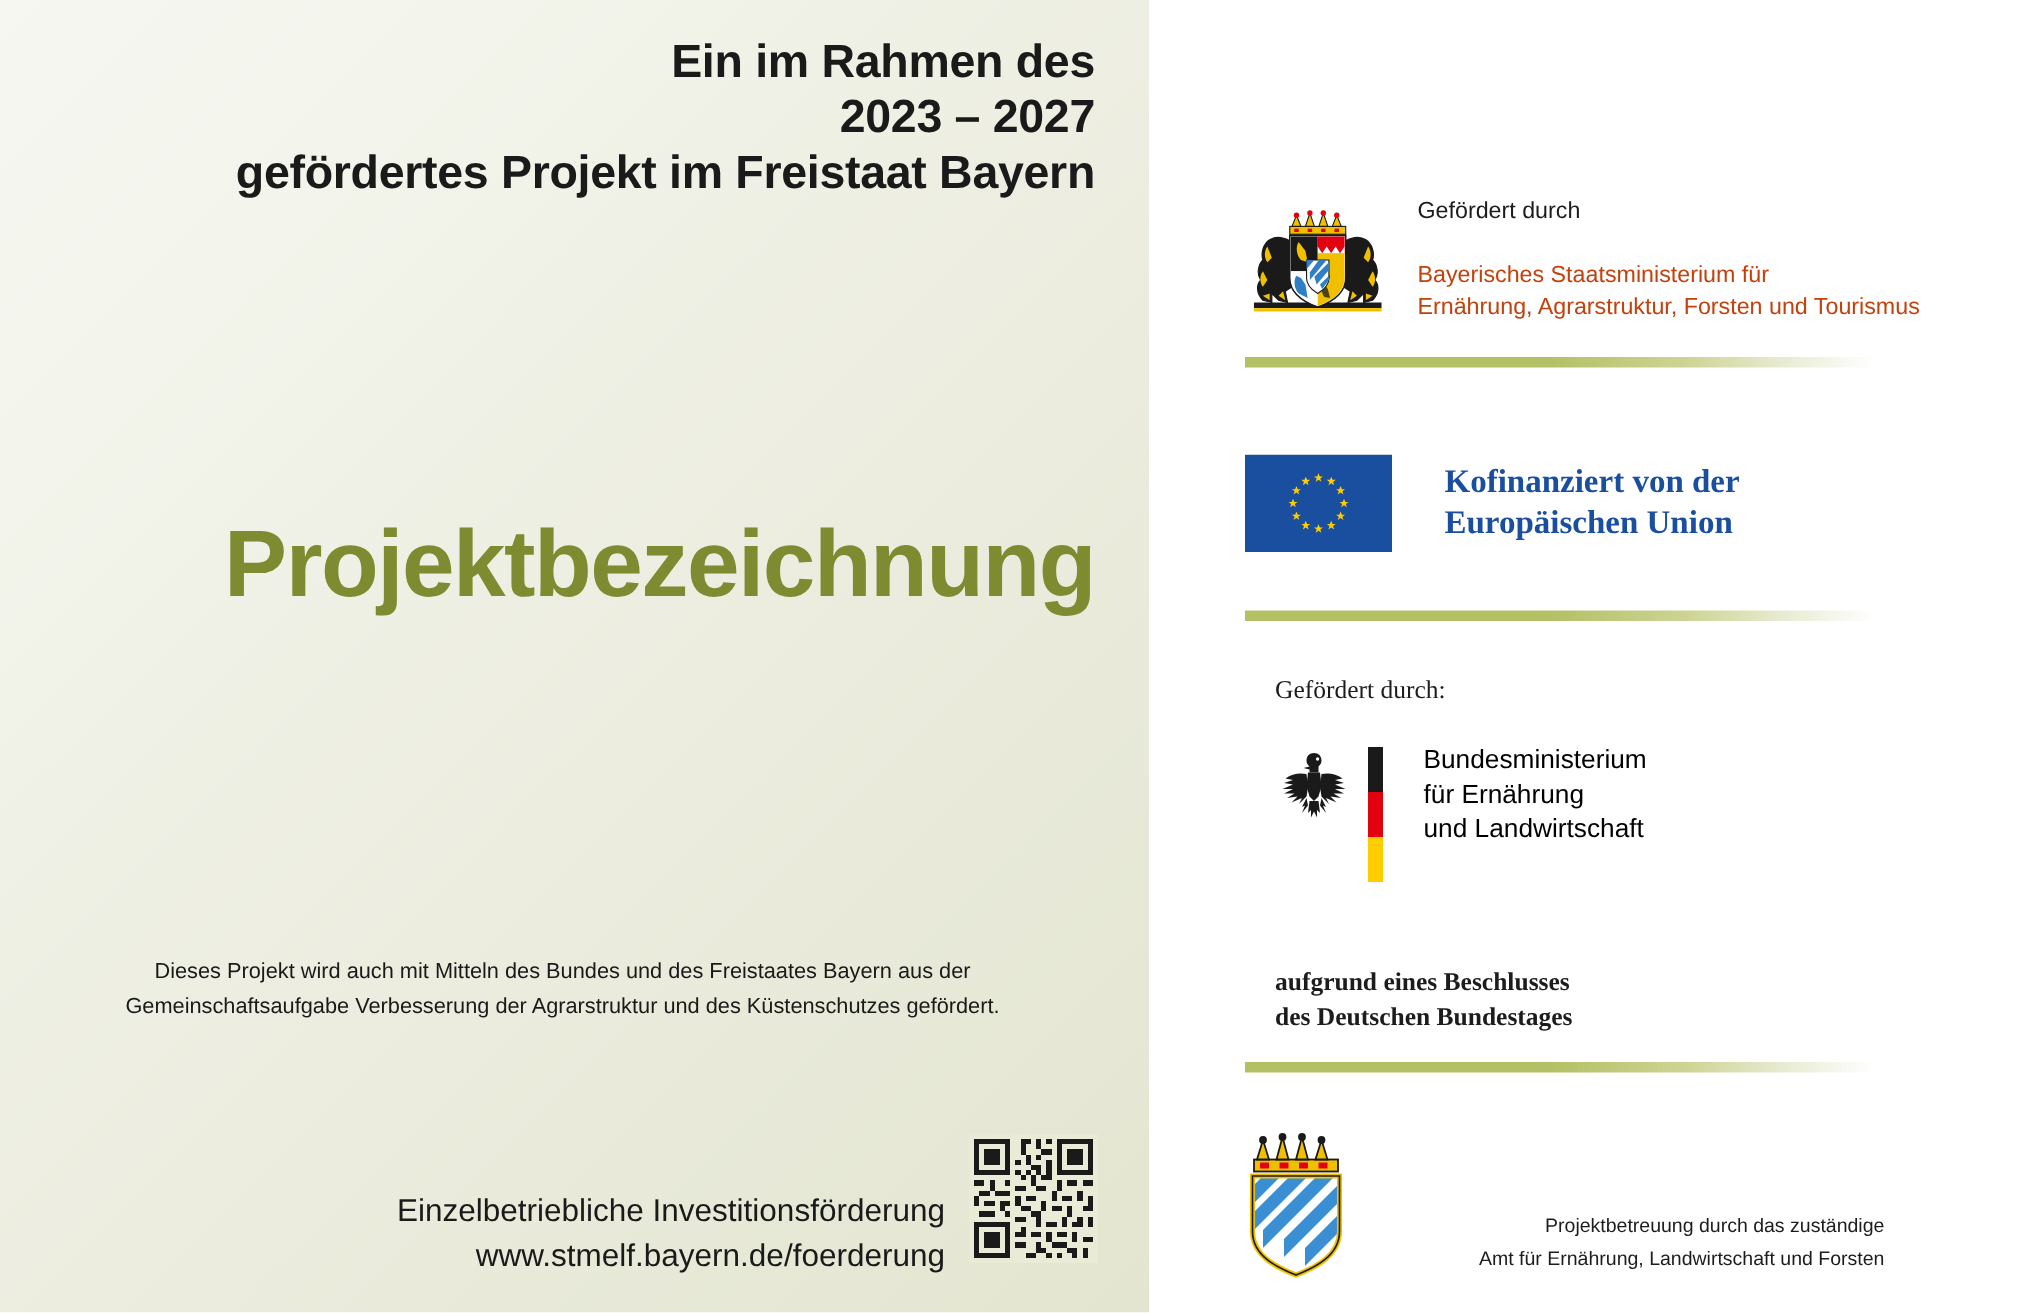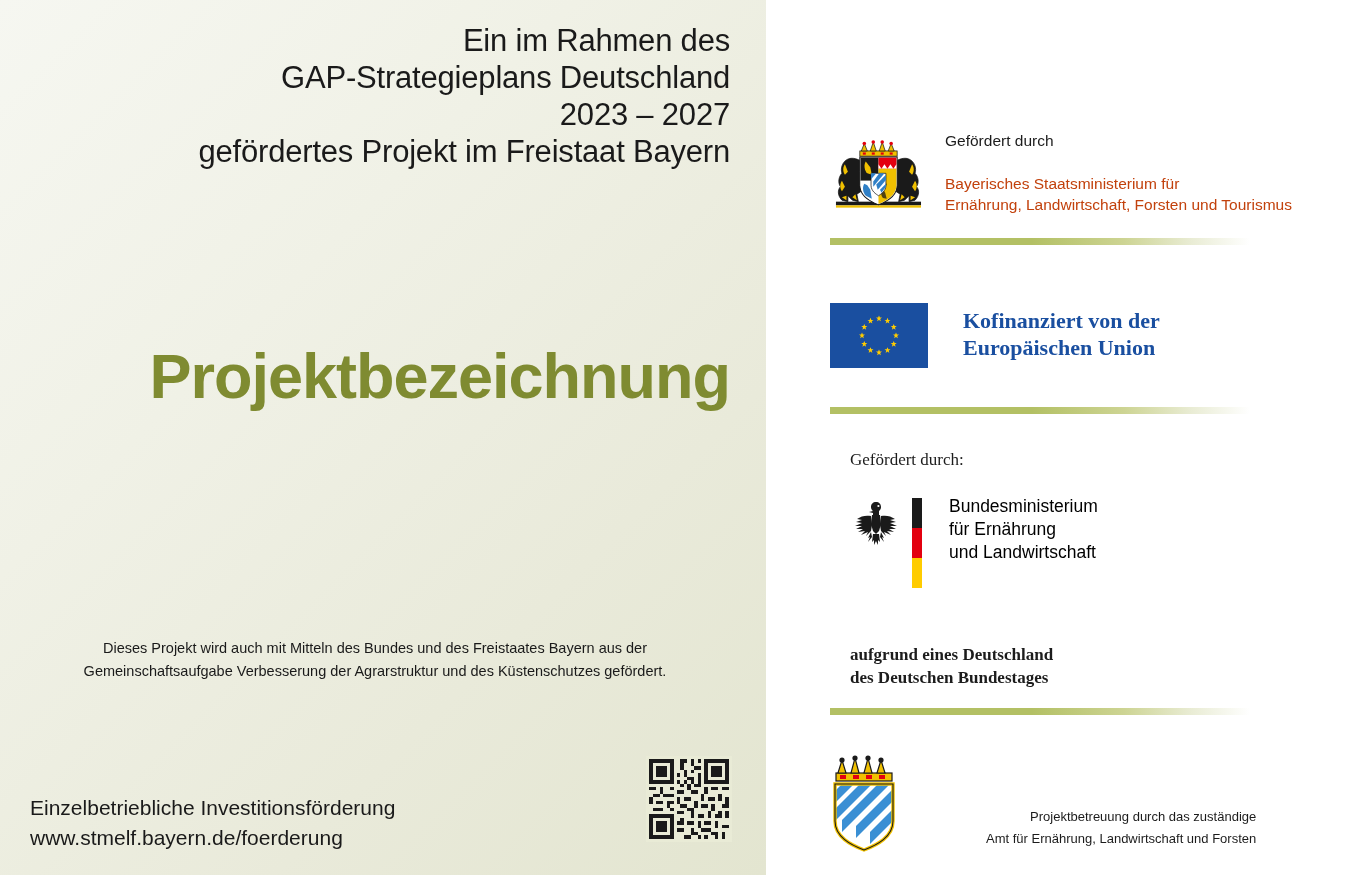--- a/index.html
+++ b/index.html
@@ -13,21 +13,21 @@
 
   
   .left-panel{
     position:absolute;left:0;top:0;width:766px;height:875px;
     background:linear-gradient(135deg,#f6f7f1 0%,#f0f1e6 35%,#e9eada 70%,#e3e5d0 100%);
   }
   .headline{
     position:absolute;left:20px;top:22px;width:710px;
     text-align:right;
     font-family:"Liberation Sans", sans-serif;
-    font-weight:normal;
+    font-weight:bold;
     font-size:31px;
     line-height:37px;
     color:#1a1a1a;
     letter-spacing:-0.2px;
   }
   .headline div{white-space:nowrap;}
   .project-title{
     position:absolute;left:20px;top:302px;width:710px;
     text-align:right;
     font-family:"Liberation Sans", sans-serif;
@@ -41,21 +41,21 @@
   .note{
     position:absolute;left:20px;top:637px;width:710px;
     text-align:center;
     font-family:"Liberation Sans", sans-serif;
     font-size:14.5px;
     line-height:23px;
     color:#1a1a1a;
   }
   .footer-left{
     position:absolute;left:30px;top:793px;width:600px;
-    text-align:left;
+    text-align:right;
     font-family:"Liberation Sans", sans-serif;
     font-size:21px;
     line-height:30px;
     color:#1a1a1a;
   }
   .qr{
     position:absolute;left:646px;top:756px;width:86px;height:86px;
   }
   .qr svg{display:block;width:86px;height:86px;}
 
@@ -129,21 +129,20 @@
 </style>
 </head>
 <body>
 
 <div class="poster">
 
   <div class="left-panel">
 
     <div class="headline">
       <div>Ein im Rahmen des</div>
-      <div>GAP-Strategieplans Deutschland</div>
       <div>2023 – 2027</div>
       <div>gefördertes Projekt im Freistaat Bayern</div>
     </div>
 
     <div class="project-title">Projektbezeichnung</div>
 
     <div class="note">
       <div>Dieses Projekt wird auch mit Mitteln des Bundes und des Freistaates Bayern aus der</div>
       <div>Gemeinschaftsaufgabe Verbesserung der Agrarstruktur und des Küstenschutzes gefördert.</div>
     </div>
@@ -320,21 +319,21 @@
               <path d="M66,46 L73,46 L58,64 L58,57 Z"></path>
               <path d="M75,48 L75,55 L64,68 L62,61 Z"></path>
               <path d="M75,60 L75,64 L69,72 L67,68 Z"></path>
             </g>
           </g>
         </svg>
       </div>
       <div class="txt">
         <div class="lbl-gefoerdert">Gefördert durch</div>
         <div class="stmelf-name">Bayerisches Staatsministerium für</div>
-        <div class="stmelf-name">Ernährung, Landwirtschaft, Forsten und Tourismus</div>
+        <div class="stmelf-name">Ernährung, Agrarstruktur, Forsten und Tourismus</div>
       </div>
     </div>
 
     <div class="divider d1"></div>
 
     <div class="sec-eu">
       <div class="eu-flag">
         <svg viewBox="0 0 98 65" aria-hidden="true">
           <rect width="98" height="65" fill="#1a4fa0"></rect>
           <g fill="#ffcc00">
@@ -417,21 +416,21 @@
           <i class="g"></i>
         </div>
         <div class="bmel-name">
           <div>Bundesministerium</div>
           <div>für Ernährung</div>
           <div>und Landwirtschaft</div>
         </div>
       </div>
 
       <div class="bundestag">
-        <div>aufgrund eines Deutschland</div>
+        <div>aufgrund eines Beschlusses</div>
         <div>des Deutschen Bundestages</div>
       </div>
     </div>
 
     <div class="divider d3"></div>
 
     <div class="sec-aelf">
       <div class="aelf-shield">
         <svg viewBox="0 0 68 100" aria-hidden="true">
 

